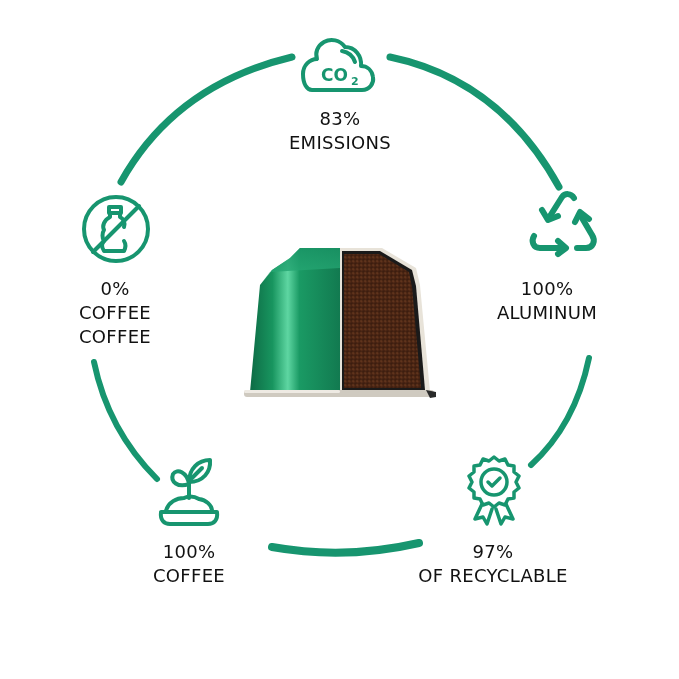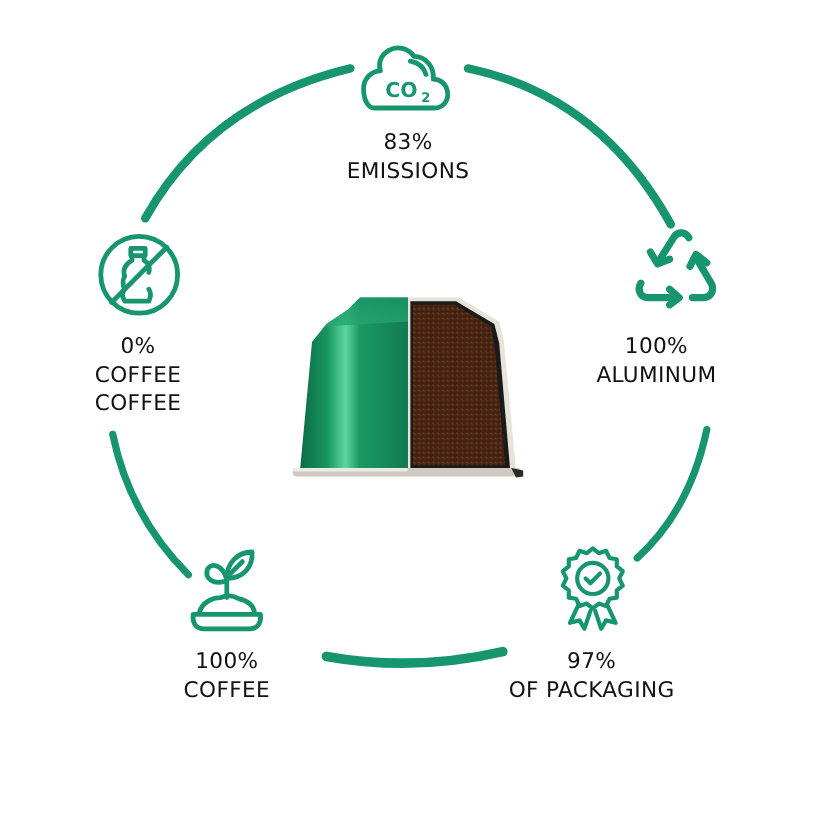--- a/index.html
+++ b/index.html
@@ -126,21 +126,21 @@
     <span class="line">EMISSIONS</span>
   </div>
 
   <div class="label" style="left:547px;top:277px;">
     <span class="line">100%</span>
     <span class="line">ALUMINUM</span>
   </div>
 
   <div class="label" style="left:493px;top:540px;">
     <span class="line">97%</span>
-    <span class="line">OF PACKAGING</span>
+    <span class="line">OF RECYCLABLE</span>
   </div>
 
   <div class="label" style="left:189px;top:540px;">
     <span class="line">100%</span>
     <span class="line">COFFEE</span>
   </div>
 
   <div class="label" style="left:115px;top:277px;">
     <span class="line">0%</span>
     <span class="line">COFFEE</span>

